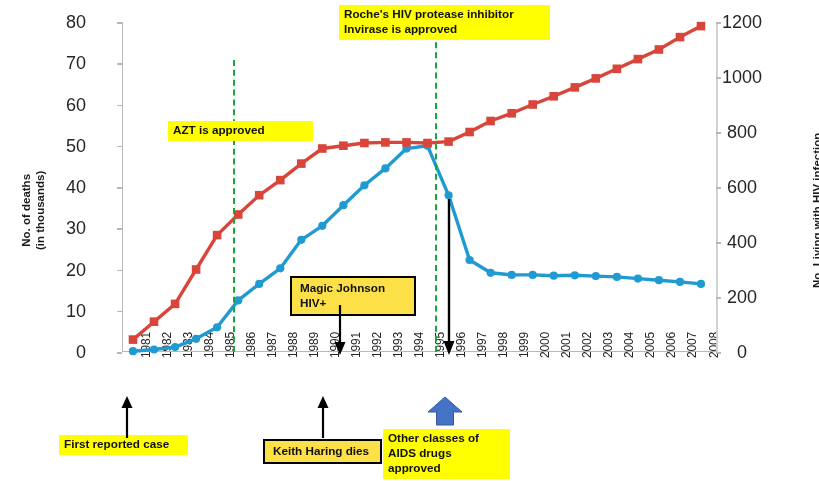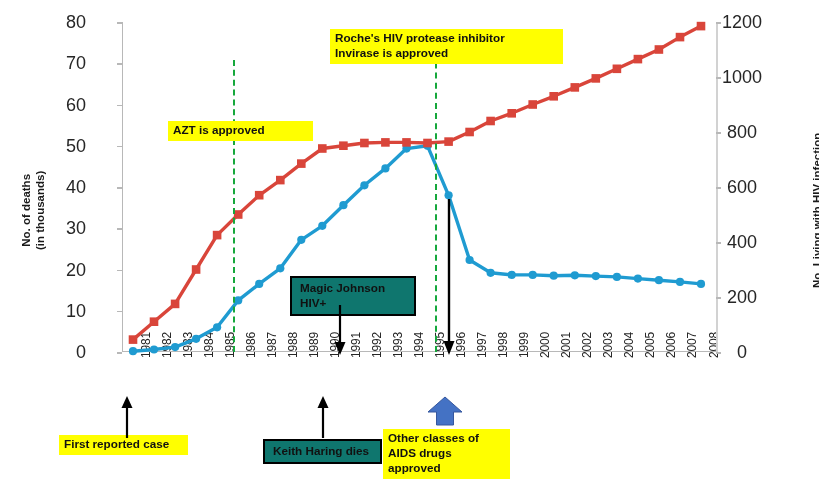--- a/index.html
+++ b/index.html
@@ -87,21 +87,21 @@
     position:absolute;
     font-weight:bold;
     font-size:11.7px;
     line-height:1.28;
     color:#111111;
     padding:2px 5px 3px 5px;
     box-sizing:border-box;
     white-space:pre-line;
   }
   .callout.yellow{background:#ffff00;}
-  .callout.green{background:#0f766e;border:2px solid #000000;padding:3px 8px;}
+  .callout.green{background:#fde047;border:2px solid #000000;padding:3px 8px;}
 
   
   .arrow svg{display:block;}
   .arrow{position:absolute;}
 
   
   #legend{position:absolute;left:152px;top:42px;}
   .legend-row{
     display:flex;align-items:center;height:28px;
   }
@@ -263,21 +263,21 @@
         <rect x="675.7" y="32.8" width="8.6" height="8.6" fill="#d9453a"></rect>
         <rect x="696.7" y="21.8" width="8.6" height="8.6" fill="#d9453a"></rect>
       </g>
     </svg>
 
   <div class="eventline" id="line-azt" style="left:233px;top:60px;height:292px;"></div>
   <div class="eventline" id="line-invirase" style="left:435px;top:32px;height:320px;"></div>
 
   <div class="callout yellow" style="left:168px;top:121px;width:145px;">AZT is approved</div>
 
-  <div class="callout yellow" style="left:330px;top:5px;width:233px;margin-top:24px;">Roche's HIV protease inhibitor
+  <div class="callout yellow" style="left:339px;top:5px;width:211px;">Roche's HIV protease inhibitor
 Invirase is approved</div>
 
 
   <div class="callout green" style="left:290px;top:276px;width:126px;">Magic Johnson HIV+</div>
 
   <div class="callout yellow" style="left:59px;top:435px;width:129px;">First reported case</div>
 
   <div class="callout yellow" style="left:383px;top:429px;width:127px;">Other classes of
 AIDS drugs approved</div>
 

